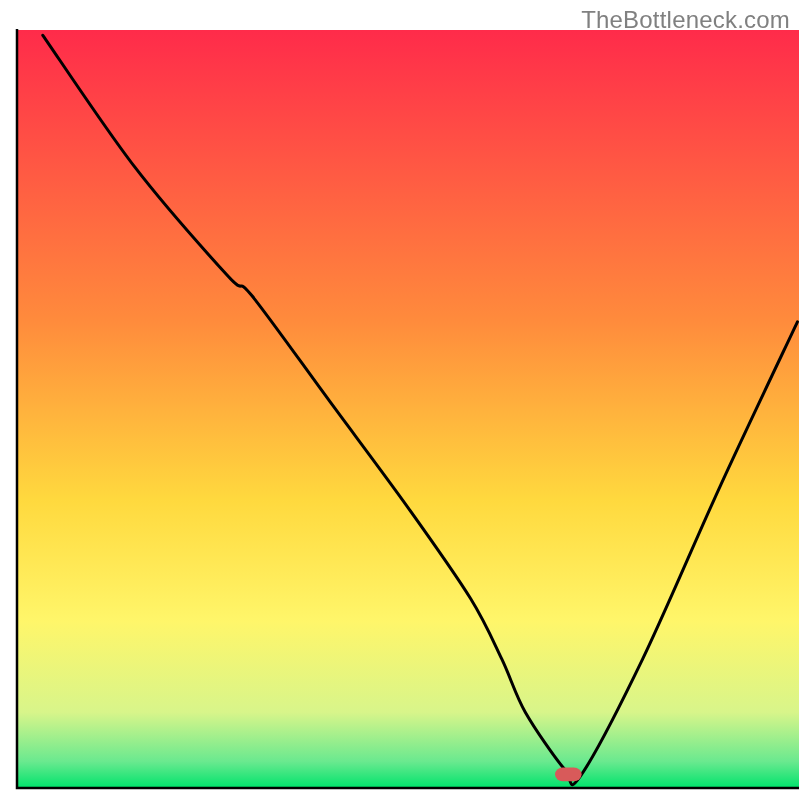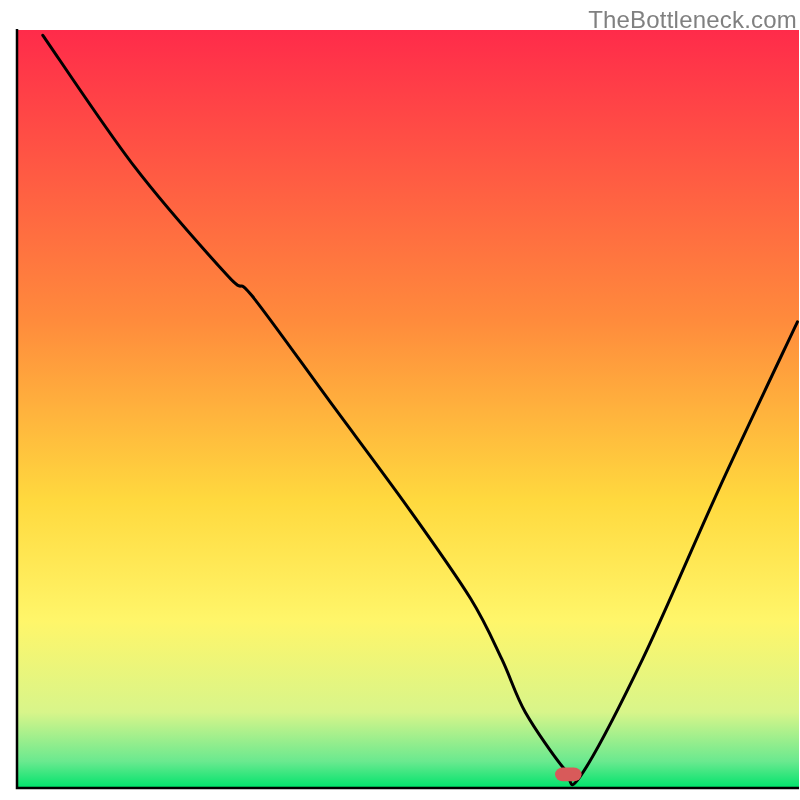--- a/index.html
+++ b/index.html
@@ -12,21 +12,21 @@
     overflow: hidden;
   }
   .canvas {
     position: relative;
     width: 800px;
     height: 800px;
   }
   .watermark {
     position: absolute;
     top: 6px;
-    right: 3px;
+    right: 10px;
     color: #808080;
     font-size: 24px;
     font-weight: 500;
     letter-spacing: 0.2px;
   }
   svg.chart {
     position: absolute;
     top: 0;
     left: 0;
   }

